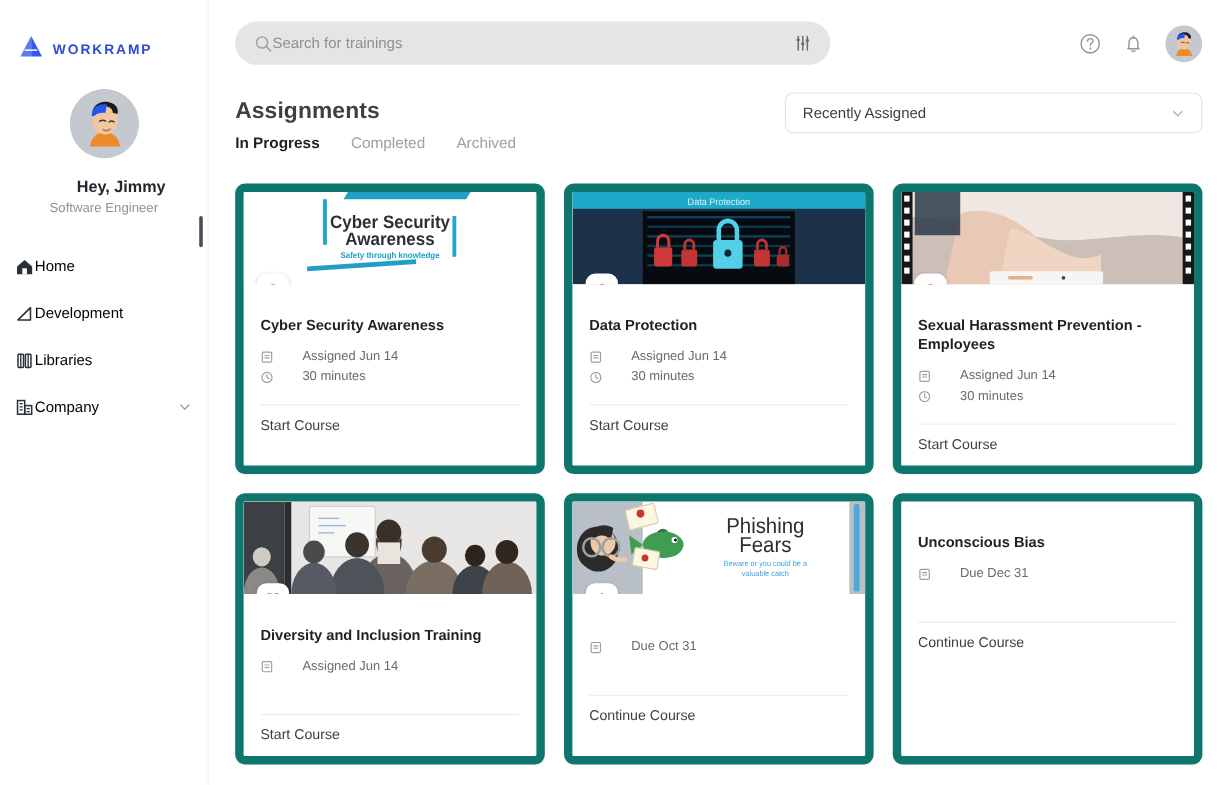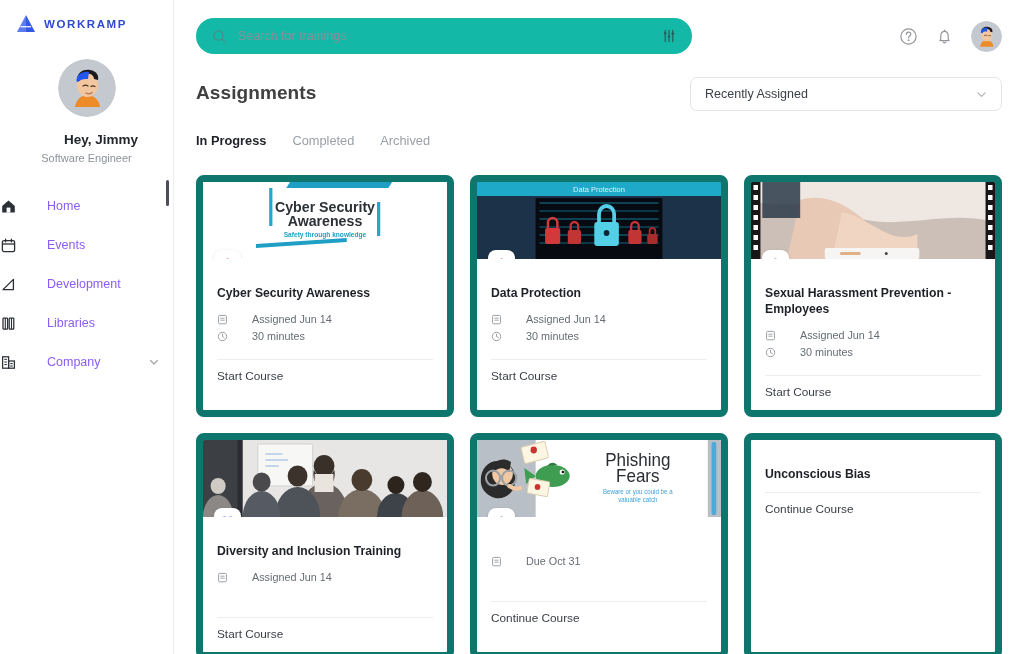--- a/index.html
+++ b/index.html
@@ -14,91 +14,91 @@
 
   
   .sidebar {
     width: 174px; height: 654px;
     background: #ffffff;
     border-right: 1px solid #eceef1;
     flex: 0 0 174px;
     position: relative;
   }
   .logo-row {
-    display: flex; align-items: center; gap: 8px;
-    padding: 15px 0 0 16px;
+    display: flex; align-items: flex-end; gap: 8px;
+    padding: 30px 0 0 16px;
   }
   .logo-mark { width: 20px; height: 18px; display: block; }
   .logo-text {
     font-size: 11.5px; font-weight: bold; letter-spacing: 1.6px;
     color: #2f4ad0;
   }
   .profile { margin-top: 26px; text-align: center; }
   .avatar-lg { width: 58px; height: 58px; border-radius: 50%; display: inline-block; }
   .profile-name {
     margin-top: 11px; font-size: 13.5px; font-weight: bold; color: #22262d; padding-left: 29px;
   }
   .profile-role {
     margin-top: 5px; font-size: 11px; color: #8c929c;
   }
   .nav { margin-top: 28px; }
   .nav-item {
-    display: flex; align-items: center; gap: 30px;
-    height: 28px; padding: 0 14px 0 0;
-    font-size: 12.5px; color: #8b5cf6; cursor: pointer;
+    display: flex; align-items: center; gap: 0;
+    height: 28px; padding: 0 14px 0 12px;
+    font-size: 12.5px; color: #000000; cursor: pointer;
     position: relative;
   }
   .nav-item + .nav-item { margin-top: 11px; }
   .nav-ico { width: 17px; height: 17px; flex: 0 0 17px; display: block; }
   .nav-label { flex: 1; }
   .nav-chev { width: 10px; height: 10px; display: block; opacity: .55; }
   .sb-scroll {
     position: absolute; left: 166px; top: 180px;
     width: 3px; height: 26px; background: #4a4f57; border-radius: 2px;
   }
 
   
   .main { flex: 1; height: 654px; position: relative; background: #fff; }
 
   .topbar {
     height: 72px; display: flex; align-items: center;
     padding: 0 22px 0 22px; gap: 12px;
   }
   .search {
     flex: 0 0 496px; height: 36px;
-    background: #14b8a6; border-radius: 18px;
-    display: flex; align-items: center; gap: 11px;
+    background: #e5e5e5; border-radius: 18px;
+    display: flex; align-items: center; 
     padding: 0 16px 0 16px;
   }
   .search-ico { width: 15px; height: 15px; flex: 0 0 15px; opacity: .55; }
   .search-input {
     flex: 1; border: none; outline: none; background: transparent;
     font-family: inherit; font-size: 12.5px; color: #3a3f47;
   }
   .search-input::placeholder { color: #8a9099; }
   .filter-ico { width: 14px; height: 14px; flex: 0 0 14px; opacity: .7; cursor: pointer; }
   .topbar-spacer { flex: 1; }
   .top-actions { display: flex; align-items: center; gap: 17px; }
   .ic-btn { width: 19px; height: 19px; cursor: pointer; opacity: .6; display: block; }
   .avatar-sm { width: 31px; height: 31px; border-radius: 50%; display: block; cursor: pointer; }
 
   .content { padding: 10px 22px 0 22px; }
   .head-row { display: flex; align-items: flex-start; }
   .page-title { font-size: 19px; font-weight: bold; color: #404040; letter-spacing: .1px; }
   .head-spacer { flex: 1; }
   .sortbox {
-    width: 312px; height: 34px; border: 1px solid #e2e5e9; border-radius: 7px;
+    width: 348px; height: 34px; border: 1px solid #e2e5e9; border-radius: 7px;
     display: flex; align-items: center; padding: 0 14px;
     font-size: 12.5px; color: #3a3f47; cursor: pointer; background: #fff;
     margin-top: -5px;
   }
   .sortbox-label { flex: 1; }
   .sortbox-chev { width: 11px; height: 11px; opacity: .5; }
 
-  .tabs { display: flex; gap: 26px; margin-top: 22px; }
+  .tabs { display: flex; gap: 26px; }
   .tab { font-size: 12.8px; color: #9aa0a8; cursor: pointer; padding-bottom: 3px; }
   .tab.active { color: #1e2127; font-weight: bold; }
 
   
   .grid {
     display: grid;
     grid-template-columns: repeat(3, 258px);
     gap: 16px 16px;
     margin-top: 24px;
   }
@@ -171,28 +171,20 @@
     <nav class="nav">
 
       <div class="nav-item">
         <svg class="nav-ico" viewBox="0 0 17 17">
           <path d="M2.2 8 L8.5 2.6 L14.8 8 L14.8 14.6 L2.2 14.6 Z" fill="#2b2f36"></path>
           <path d="M6.6 14.6 L6.6 9.6 L10.4 9.6 L10.4 14.6" fill="#ffffff"></path>
         </svg>
         <span class="nav-label">Home</span>
       </div>
 
-      <div class="nav-item">
-        <svg class="nav-ico" viewBox="0 0 17 17">
-          <rect x="2.4" y="3.6" width="12.2" height="11" rx="1.6" fill="none" stroke="#2b2f36" stroke-width="1.3"></rect>
-          <path d="M2.4 7 L14.6 7" stroke="#2b2f36" stroke-width="1.3"></path>
-          <path d="M5.6 2.2 L5.6 4.8 M11.4 2.2 L11.4 4.8" stroke="#2b2f36" stroke-width="1.3" stroke-linecap="round"></path>
-        </svg>
-        <span class="nav-label">Events</span>
-      </div>
 
       <div class="nav-item">
         <svg class="nav-ico" viewBox="0 0 17 17">
           <path d="M3 13.6 L13.4 13.6 L13.4 3.4 Z" fill="none" stroke="#2b2f36" stroke-width="1.3" stroke-linejoin="round"></path>
         </svg>
         <span class="nav-label">Development</span>
       </div>
 
       <div class="nav-item">
         <svg class="nav-ico" viewBox="0 0 17 17">
@@ -558,20 +550,30 @@
               <div class="meta-row"></div>
             </div>
             <div class="divider"></div>
             <div class="cta">Continue Course</div>
           </div>
         </div>
 
         <div class="card tall">
           <div class="card-body">
             <div class="card-title">Unconscious Bias</div>
+            <div class="meta">
+              <div class="meta-row">
+                <svg class="meta-ico" viewBox="0 0 11 11">
+                  <rect x="1.6" y="1.4" width="7.8" height="8.4" rx="1" fill="none" stroke="#666c75" stroke-width="1"></rect>
+                  <path d="M3.4 4.2 h4.2 M3.4 6.2 h4.2" stroke="#666c75" stroke-width=".9"></path>
+                </svg>
+                <span>Due Dec 31</span>
+              </div>
+              <div class="meta-row"></div>
+            </div>
             <div class="divider"></div>
             <div class="cta">Continue Course</div>
           </div>
         </div>
 
       </div>
     </div>
   </main>
 </div>
 

